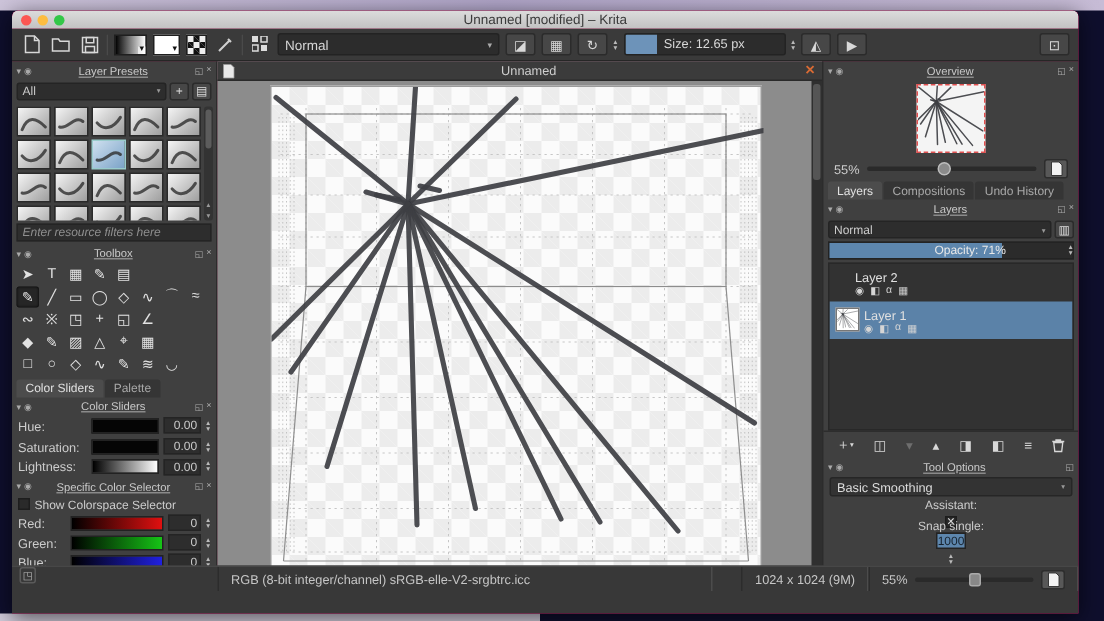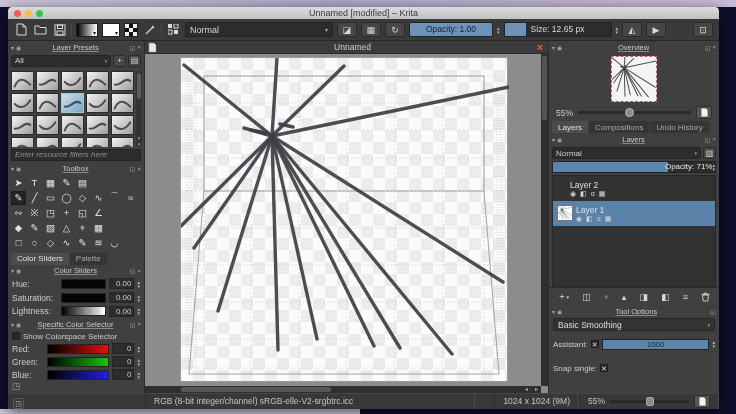--- a/index.html
+++ b/index.html
@@ -111,42 +111,42 @@
   .ov-thumb { width:46px; height:46px; background:#f4f4f4; border:1px dashed #e05050; position:relative; }
   .ov-zoom { height:15px; display:flex; align-items:center; gap:5px; padding:0 7px; color:#ccc; font-size:8.5px; }
   .ov-track { flex:1; height:3px; background:#2a2a2a; border-radius:2px; position:relative; }
   .ov-knob { position:absolute; top:-3px; width:9px; height:9px; border-radius:50%; background:#8a8a8a; border:1px solid #bdbdbd; }
   .doc-btn { width:16px; height:13px; background:#585858; border:1px solid #2d2d2d; border-radius:2px; display:flex; align-items:center; justify-content:center; }
 
   
   .lay-mode { height:16px; display:flex; align-items:center; gap:2px; padding:0 3px; }
   .lay-opacity { margin:0 3px; height:12px; background:#2b2b2b; border:1px solid #232323; position:relative; display:flex; }
   .lay-op-fill { position:absolute; left:0; top:0; bottom:0; background:#5d86ad; }
-  .lay-op-text { position:relative; flex:1; text-align:right; color:#e8e8e8; font-size:8px; line-height:10px;padding-left:28px; }
+  .lay-op-text { position:relative; flex:1; text-align:center; color:#e8e8e8; font-size:8px; line-height:10px;padding-left:28px; }
   .layer-list { margin:2px 3px 0 3px; background:#323232; border:1px solid #282828; height:112px; overflow:hidden; }
   .layer-row { height:25px; padding:1px 2px 1px 4px; display:flex; gap:3px; color:#e0e0e0; }
   .layer-row.sel { background:#5b82a8; }
   .layer-thumb { width:16px; height:16px; background:#fff; border:1px solid #777; position:relative; margin-top:3px; flex:none; }
   .layer-meta { display:flex; flex-direction:column; justify-content:center; }
   .layer-name { font-size:8.5px; }
   .layer-icons { display:flex; gap:4px; font-size:7px; color:#d5d5d5; }
   .layer-pad { padding-left:17px; }
   .lay-btns { height:18px; border-top:1px solid #2d2d2d; display:flex; align-items:center; justify-content:space-around; color:#d8d8d8; font-size:9px; padding:0 2px; }
   .lay-btns .b { display:flex; align-items:center; }
   .dim { color:#6e6e6e; }
 
   
-  .to-row { display:flex; align-items:center; gap:3px; padding:12px 4px; color:#ccc; font-size:8px; }
+  .to-row { display:flex; align-items:center; gap:3px; padding:0 4px; color:#ccc; font-size:8px;flex-direction:column; }
   .smooth { height:13px; margin:1px 4px; background:#333; border:1px solid #262626; border-radius:2px; color:#ddd; font-size:8.5px; display:flex; align-items:center; padding:0 4px; }
   .assist-slider { flex:1; height:11px; background:#2b2b2b; border:1px solid #232323; position:relative; }
   .assist-fill { position:absolute; inset:0; background:#5d86ad; }
   .assist-text { position:relative; text-align:center; color:#16222e; font-size:8px; line-height:10px; }
 
   
-  .statusbar { position:absolute; left:0; right:0; bottom:0; height:16px; background:#383838; border-top:1px solid #474747; display:flex; align-items:flex-end; color:#c6c6c6; font-size:8.5px; }
+  .statusbar { position:absolute; left:0; right:0; bottom:0; height:32px; background:#383838; border-top:1px solid #474747; display:flex; align-items:flex-start; color:#c6c6c6; font-size:8.5px; }
   .sb-left { width:137px; flex:none; display:flex; align-items:center; padding-left:5px; }
   .sb-tool { width:11px; height:11px; border:1px solid #5a5a5a; border-radius:2px; display:flex; align-items:center; justify-content:center; font-size:7px; color:#bbb; }
   .sb-seg { border-left:1px solid #2c2c2c; border-right:1px solid #4c4c4c; height:16px; display:flex; align-items:center; padding:0 8px; white-space:nowrap; }
   .sb-profile { min-width:330px; }
   .sb-spacer { flex:1; }
   .sb-zoom { width:140px; display:flex; align-items:center; gap:5px; }
   .sb-track { flex:1; height:3px; background:#2a2a2a; border-radius:2px; position:relative; }
   .sb-knob { position:absolute; top:-3px; left:45%; width:8px; height:9px; background:#888; border:1px solid #aaa; border-radius:2px; }
 </style>
 </head>
@@ -208,24 +208,20 @@
             <rect x="6" y="6" width="4" height="4" fill="#ddd"></rect>
           </svg>
       </span>
       <div class="mode-select">
         <span>Normal</span>
         <span class="arrow">▾</span>
       </div>
       <span class="tb-btn">◪</span>
       <span class="tb-btn">▦</span>
       <span class="tb-btn">↻</span>
-      <div class="slider-box op-box">
-        <div class="slider-fill" style="width:100%"></div>
-        <div class="slider-text">Opacity:  1.00</div>
-      </div>
       <span class="spin">
           <span>▴</span>
           <span>▾</span>
         </span>
       <div class="slider-box sz-box">
         <div class="slider-fill" style="width:20%"></div>
         <div class="slider-text">Size:  12.65 px</div>
       </div>
       <span class="spin">
           <span>▴</span>

